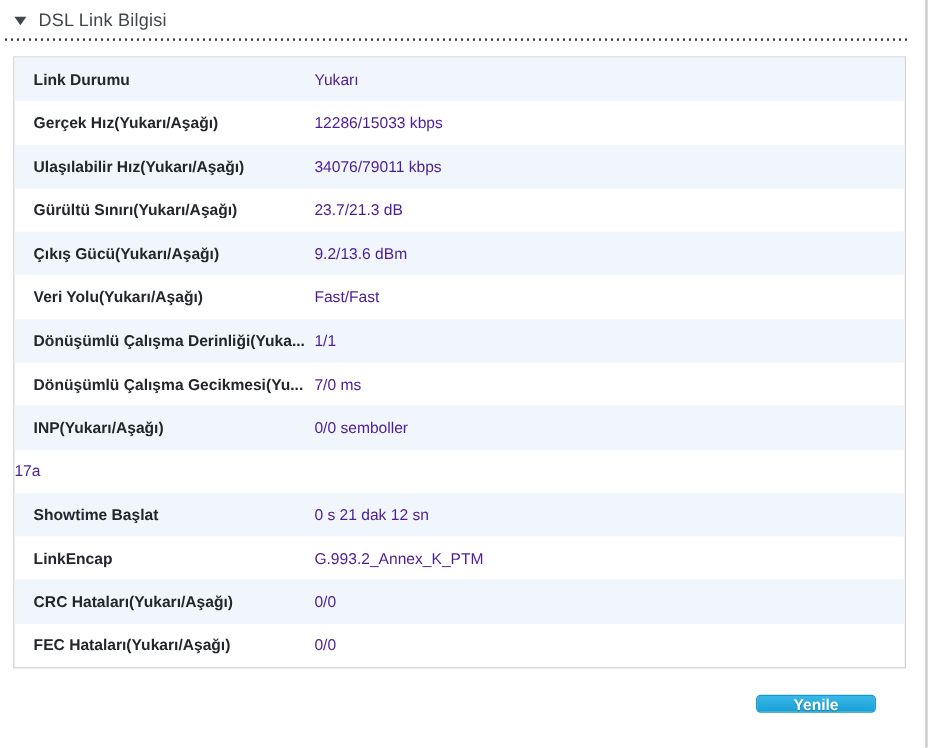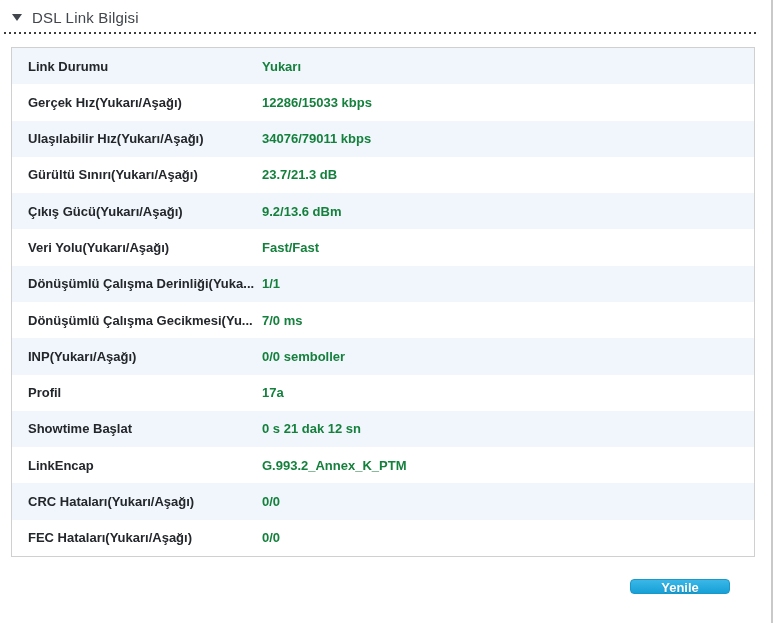--- a/index.html
+++ b/index.html
@@ -49,21 +49,21 @@
   .row { flex: 1; display: flex; align-items: center; }
   .row:nth-child(odd) { background: #f0f6fb; }
   .cell { font-size: 13px; white-space: nowrap; }
   .cell.label {
     margin-left: 16px;
     width: 234px;
     font-weight: bold;
     color: #23262b;
     overflow: hidden;
   }
-  .cell.value { color: #15803d; font-weight: bold; }
+  .cell.value { color: #4c1d95; }
 
   
   .refresh-button {
     position: absolute;
     left: 630px; top: 579px;
     width: 100px; height: 15px;
     border: 1px solid #1899cc;
     border-radius: 4px;
     background: linear-gradient(to bottom, #3ab7e8, #18a0d6);
     color: #ffffff;
@@ -122,21 +122,20 @@
   </div>
   <div class="row">
     <div class="cell label">Dönüşümlü Çalışma Gecikmesi(Yu...</div>
     <div class="cell value">7/0 ms</div>
   </div>
   <div class="row">
     <div class="cell label">INP(Yukarı/Aşağı)</div>
     <div class="cell value">0/0 semboller</div>
   </div>
   <div class="row">
-    <div class="cell label">Profil</div>
     <div class="cell value">17a</div>
   </div>
   <div class="row">
     <div class="cell label">Showtime Başlat</div>
     <div class="cell value">0 s 21 dak 12 sn</div>
   </div>
   <div class="row">
     <div class="cell label">LinkEncap</div>
     <div class="cell value">G.993.2_Annex_K_PTM</div>
   </div>

